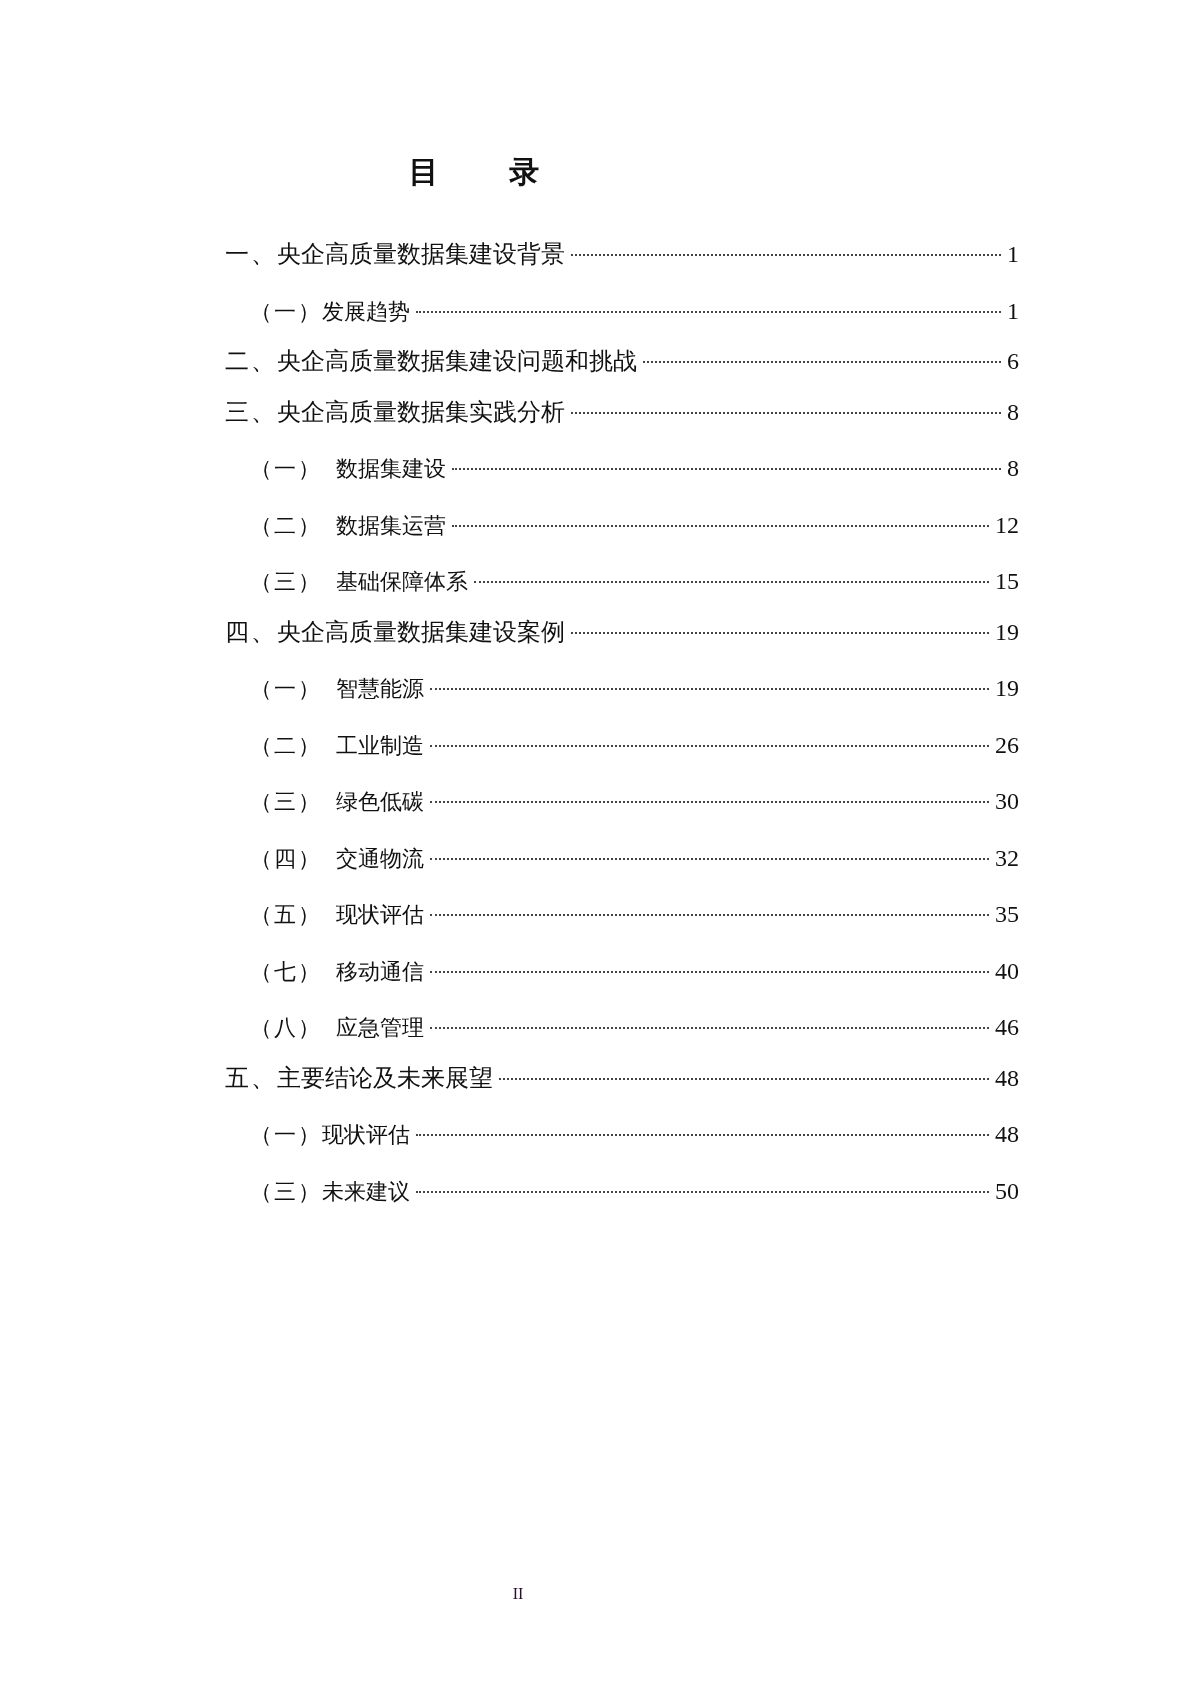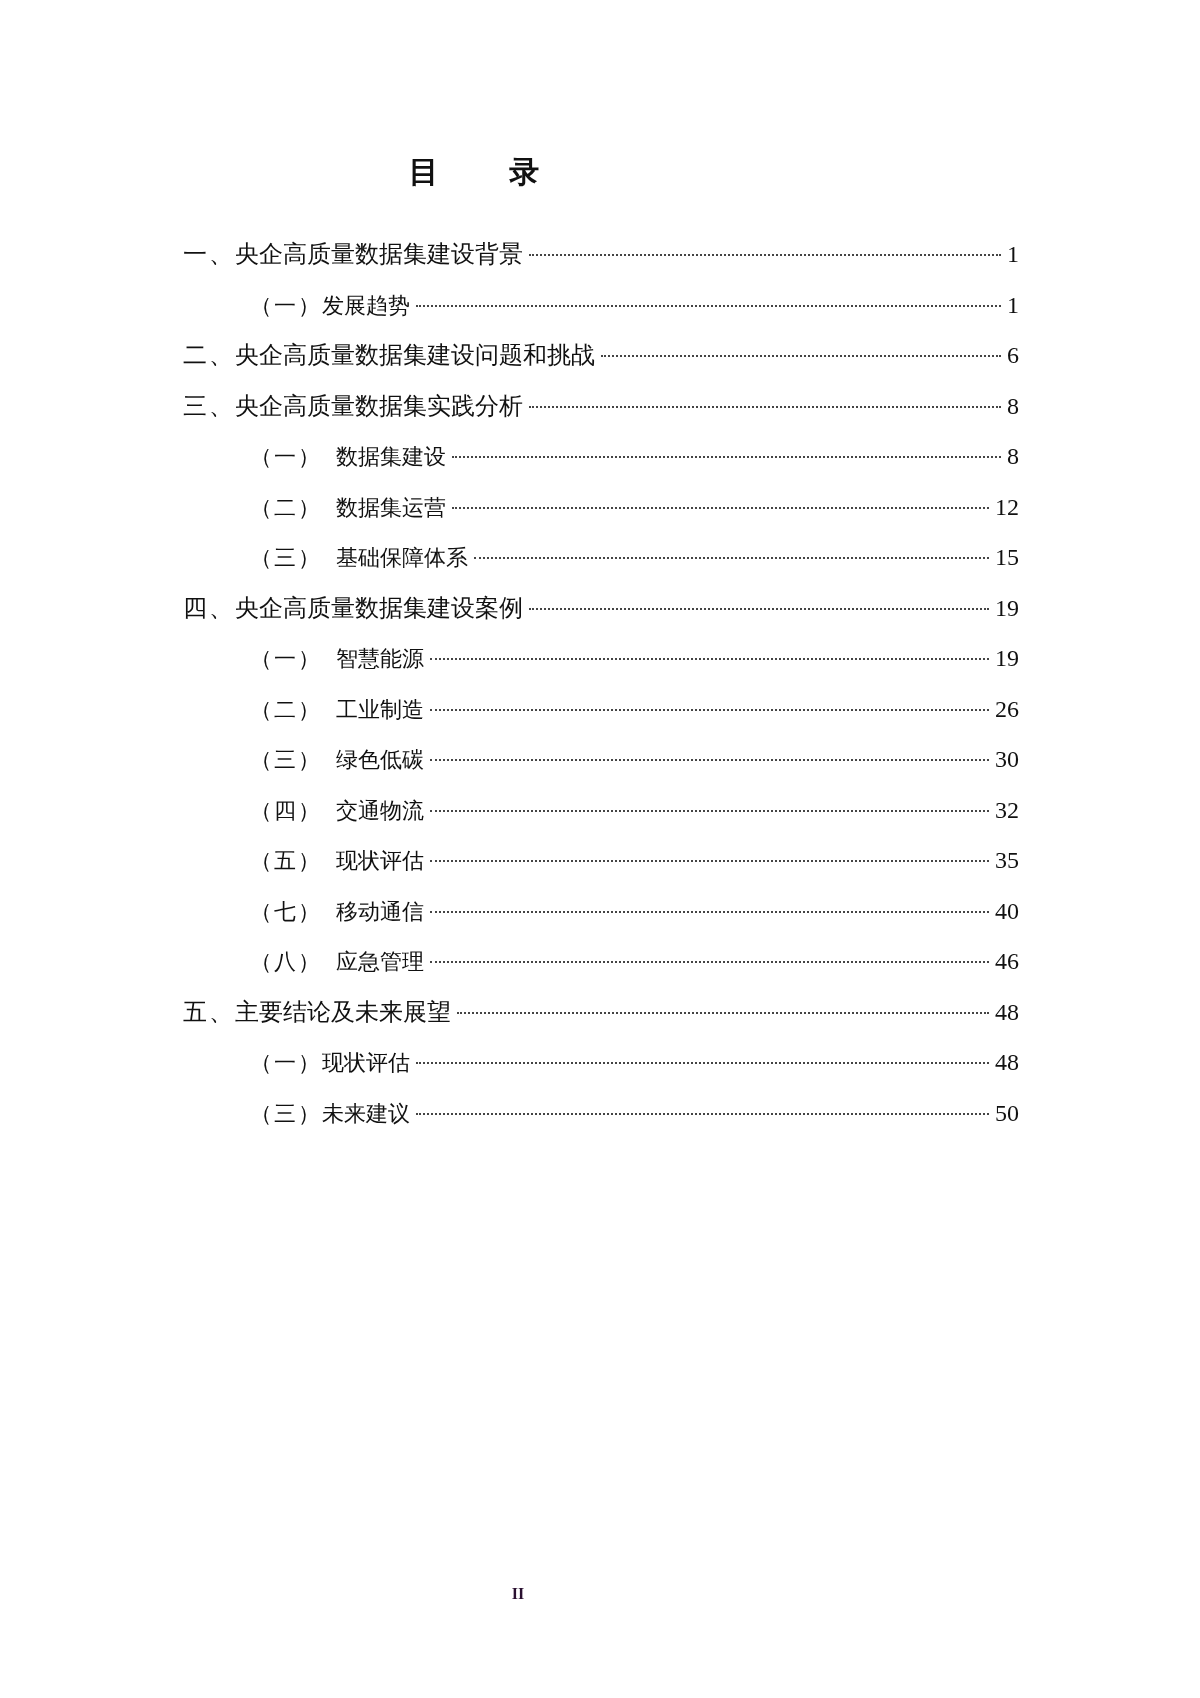--- a/index.html
+++ b/index.html
@@ -37,25 +37,27 @@
       display: flex;
       align-items: baseline;
       height: 50.5px;
       line-height: 32px;
     }
     .toc-row.level-1 {
       font-family: "DejaVu Sans", sans-serif;
       font-size: 24px;
       font-weight: 500;
       padding-left: 0;
+      margin-left: 42px;
     }
     .toc-row.level-2 {
       font-family: "DejaVu Serif", serif;
       font-size: 22px;
       padding-left: 67px;
+      margin-top: 6px;
     }
     .toc-label {
       white-space: nowrap;
       flex: 0 0 auto;
     }
     .toc-label .num {
       letter-spacing: 2px;
     }
     .toc-label .num.spaced {
       margin-right: 14px;
@@ -76,21 +78,21 @@
       text-align: right;
     }
     .footer-page {
       position: absolute;
       top: 1585px;
       left: 0;
       width: 1036px;
       text-align: center;
       font-family: "Liberation Serif", serif;
       font-size: 16px;
-      font-weight: bold;
+      font-weight: normal;
       color: #2a1030;
     }
   </style>
 </head>
 <body>
 
 <div class="page-title">目  录</div>
 
 <div class="toc">
   <div class="toc-row level-1">

